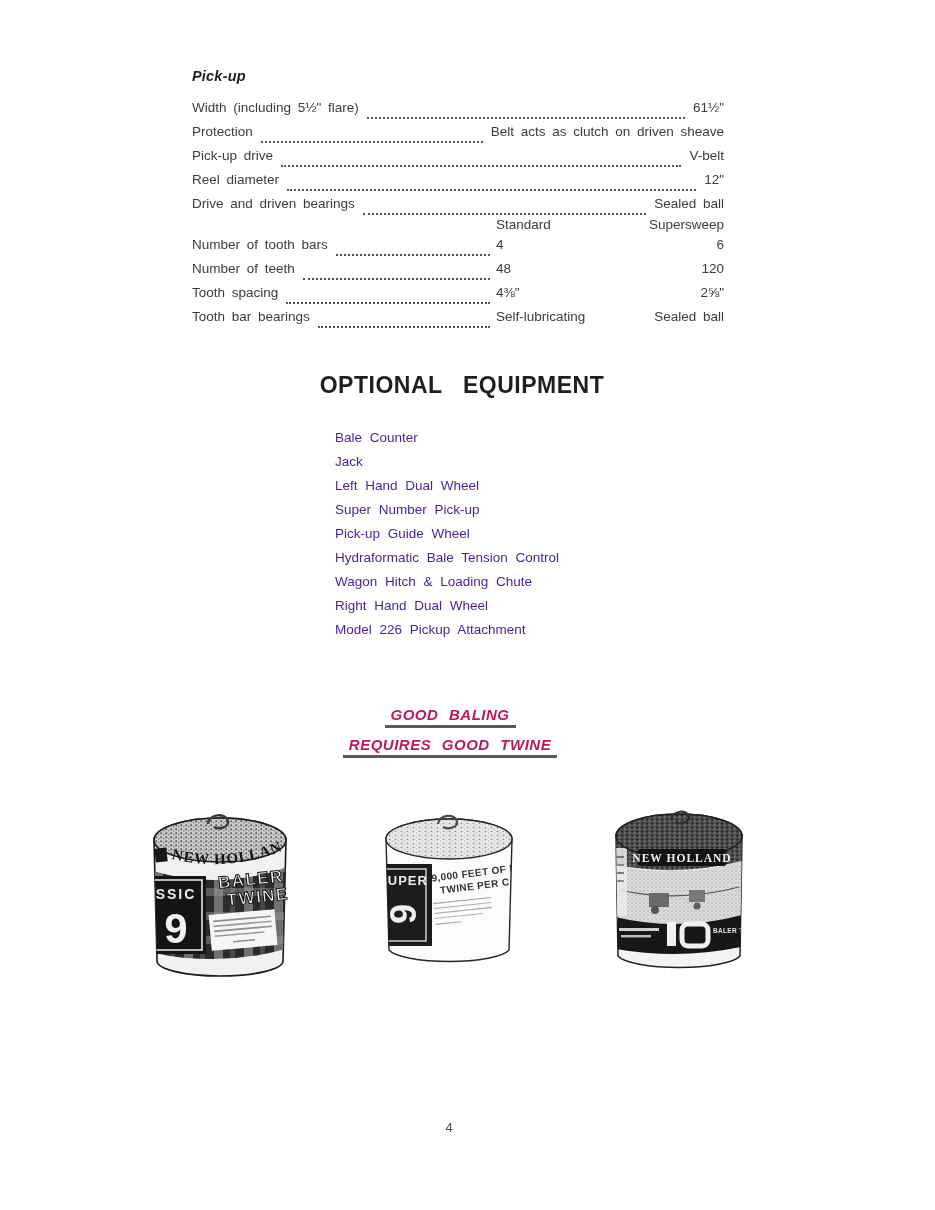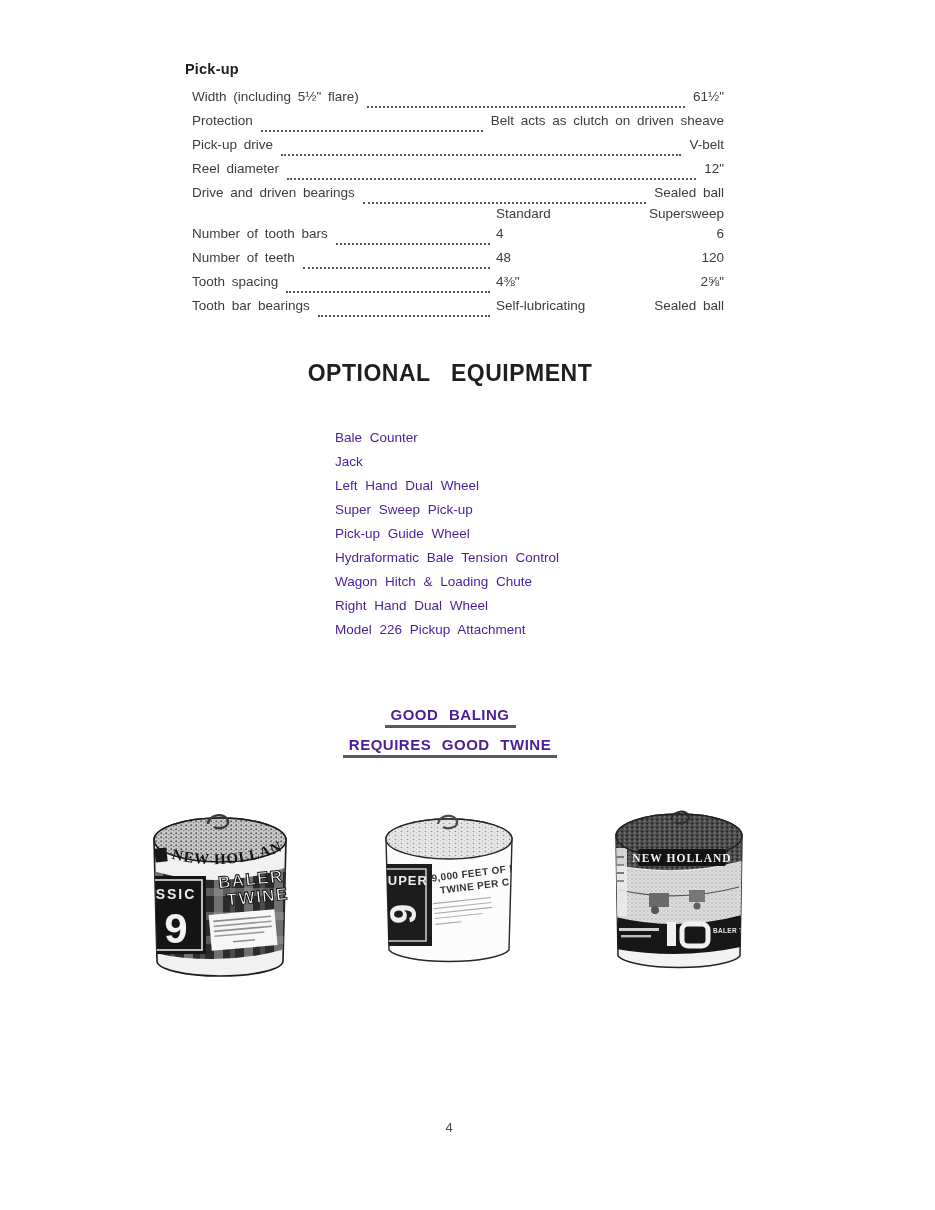--- a/index.html
+++ b/index.html
@@ -2,44 +2,44 @@
 <html><head>
 <meta charset="utf-8">
 <style>
   html,body{margin:0;padding:0;background:#ffffff;}
   body{width:935px;height:1210px;position:relative;font-family:"Liberation Sans",sans-serif;
        color:#3c3c3c;-webkit-font-smoothing:antialiased;}
   .page{position:absolute;inset:0;background:#fff;overflow:hidden;}
 
   
   .specs{position:absolute;left:176px;top:52px;width:548px;}
-  .specs h3{margin:9px;font-size:14.5px;font-weight:bold;color:#1e1e1e;letter-spacing:.2px;}
+  .specs h3{margin:16px;font-size:14.5px;font-weight:bold;color:#1e1e1e;letter-spacing:.2px;font-style:italic;}
   .spec-rows{margin-top:12px;margin-left:16px;width:532px;}
   .srow{display:flex;align-items:baseline;height:24px;font-size:13.5px;word-spacing:3px;
         color:#3c3c3c;white-space:nowrap;}
   .srow .lbl{padding-right:2px;}
   .srow .dots{flex:1 1 auto;min-width:12px;border-bottom:2px dotted #555;
               align-self:flex-end;margin:0 6px 5px 6px;}
   .srow .val{padding-left:2px;}
   .srow .c1{width:120px;text-align:left;}
   .srow .c2{width:108px;text-align:right;}
   .srow.hdr{height:20px;margin-top:-3px;}
   .srow .spacer{flex:1 1 auto;}
 
   
-  .opt-heading{position:absolute;top:360px;left:0;width:900px;text-align:center;margin:0;
+  .opt-heading{position:absolute;top:360px;left:0;width:900px;text-align:center;margin:12px;
                font-size:23px;font-weight:bold;color:#1f1f1f;letter-spacing:.5px;word-spacing:14px;}
   .opt-list{position:absolute;left:335px;top:426px;margin:0;padding:0;list-style:none;}
   .opt-list li{font-size:13.5px;line-height:24px;word-spacing:4px;color:#4c1d95;white-space:nowrap;}
 
   
   .promo{position:absolute;top:706px;left:0;width:900px;text-align:center;}
   .promo .pline{display:block;margin:0 0 8px 0;}
-  .promo .pline span{display:inline-block;font-size:15px;font-weight:bold;color:#4c1d95;
-     letter-spacing:.5px;word-spacing:6px;border-bottom:3px solid #5a5a5a;padding:0 6px 2px 6px;}
+  .promo .pline span{display:inline-block;font-size:15px;font-weight:bold;color:#be185d;
+     letter-spacing:.5px;word-spacing:6px;border-bottom:3px solid #5a5a5a;padding:0 6px 2px 6px;font-style:italic;}
 
   
   .cans{position:absolute;left:0;top:806px;width:935px;height:185px;}
   .can{position:absolute;}
   .can1{left:150px;top:6px;}
   .can2{left:382px;top:8px;}
   .can3{left:611px;top:0px;}
 
   
   .pagenum{position:absolute;top:1120px;left:0;width:898px;text-align:center;
@@ -111,21 +111,21 @@
         <span class="c2">Sealed ball</span>
       </div>
     </div>
   </section>
 
   <h2 class="opt-heading">OPTIONAL EQUIPMENT</h2>
   <ul class="opt-list">
     <li>Bale Counter</li>
     <li>Jack</li>
     <li>Left Hand Dual Wheel</li>
-    <li>Super Sweep Pick-up</li>
+    <li>Super Number Pick-up</li>
     <li>Pick-up Guide Wheel</li>
     <li>Hydraformatic Bale Tension Control</li>
     <li>Wagon Hitch &amp; Loading Chute</li>
     <li>Right Hand Dual Wheel</li>
     <li>Model 226 Pickup Attachment</li>
   </ul>
 
   <div class="promo">
     <div class="pline"><span>GOOD BALING</span></div>
     <div class="pline"><span>REQUIRES GOOD TWINE</span></div>

